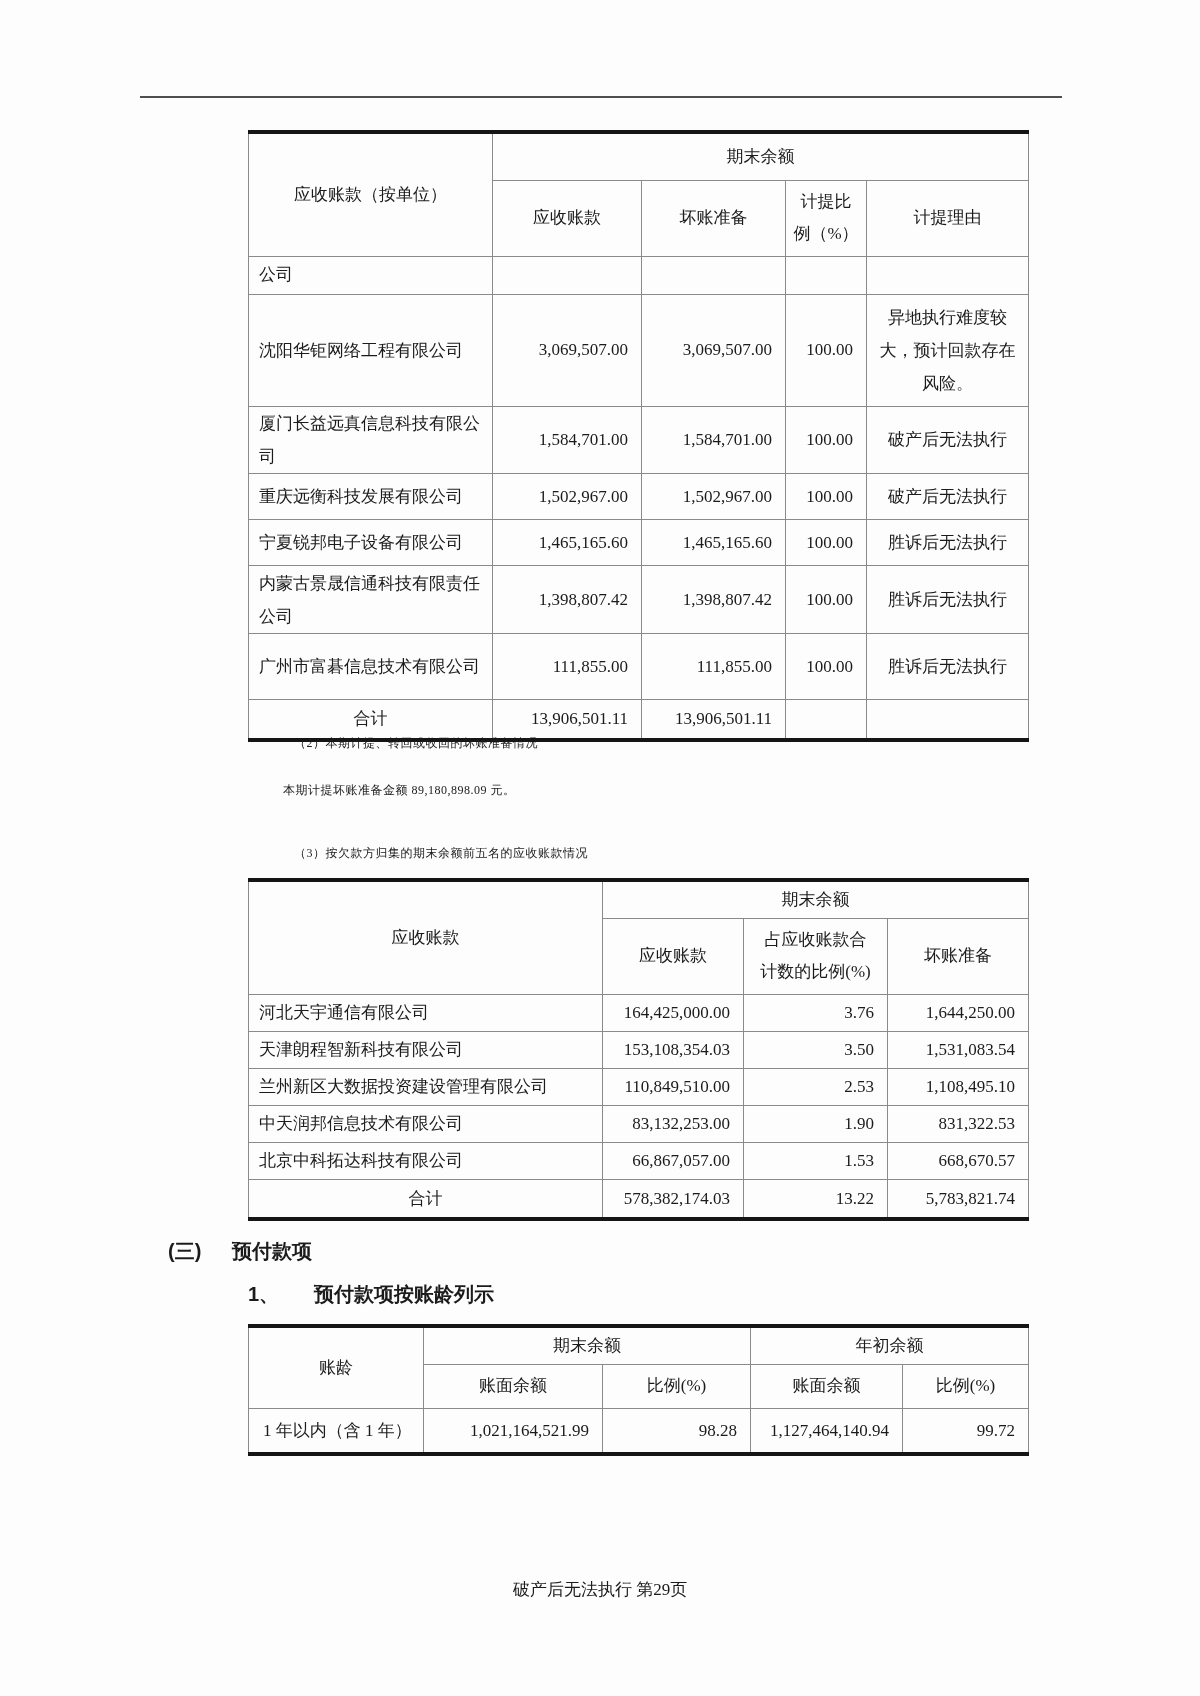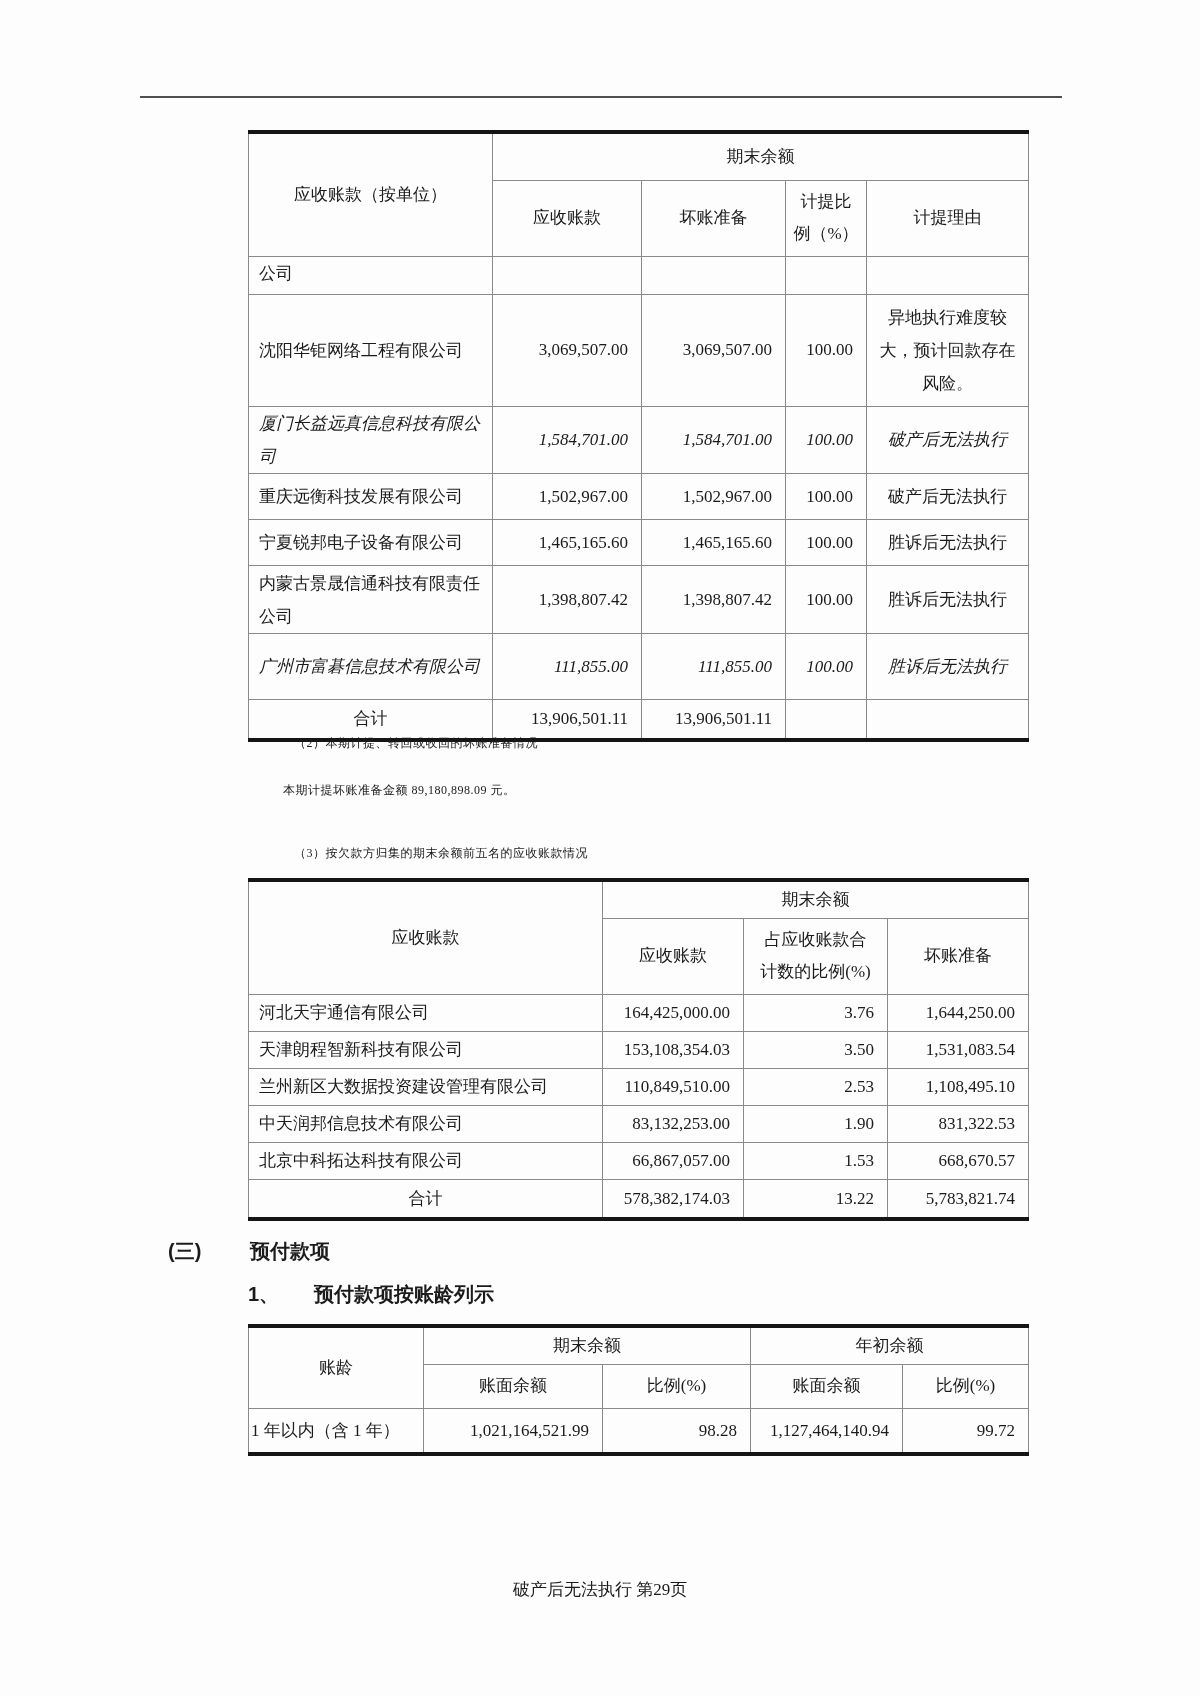--- a/index.html
+++ b/index.html
@@ -21,21 +21,21 @@
   tr.lr>*{border-bottom:0;}
   .ctr{text-align:center;}
   .name{text-align:left;padding-left:10px;}
   .num{text-align:right;padding-right:13px;}
   .reason{text-align:center;padding:6px 11px;line-height:1.95;}
   .prewrap{white-space:pre-line;line-height:1.9;}
   .mlh{line-height:1.95;}
 
   
   .t1ra{height:46px;} .t1rb{height:76px;}
-  .t1gongsi{height:38px;font-family:Liberation Mono, monospace;} .t1big{height:102px;} .t1two{height:66px;font-style:italic;}
+  .t1gongsi{height:38px;} .t1big{height:102px;} .t1two{height:66px;}
   .t1std{height:38px;} .t1nm{height:68px;padding-left:32px;} .t1tot{height:38px;}
 
   
   .t2ra{height:36px;} .t2rb{height:76px;} .t2std{height:37px;} .t2tot{height:38px;}
 
   
   .t3ra{height:36px;} .t3rb{height:44px;} .t3std{height:44px;}
 
   .note{font-size:12px;letter-spacing:0.5px;}
   .hei{font-family:"Liberation Sans","DejaVu Sans",sans-serif;font-weight:bold;font-size:20px;}
@@ -185,21 +185,21 @@
         <td class="ctr">合计</td>
         <td class="num">578,382,174.03</td>
         <td class="num">13.22</td>
         <td class="num">5,783,821.74</td>
       </tr>
     </tbody>
   </table>
 </div>
 
 <div class="abs hei" style="left:168px;top:1238px;">(三)</div>
-<div class="abs hei" style="left:232px;top:1238px;margin-left:18px;">预付款项</div>
+<div class="abs hei" style="left:232px;top:1238px;">预付款项</div>
 <div class="abs hei" style="left:248px;top:1281px;">1、</div>
 <div class="abs hei" style="left:314px;top:1281px;">预付款项按账龄列示</div>
 
 <div class="abs tbl-wrap" style="left:248px;top:1324px;">
   <table>
     <colgroup>
       <col style="width:175px">
         <col style="width:179px">
         <col style="width:148px">
         <col style="width:152px">
@@ -211,21 +211,21 @@
         <th class="ctr" colspan="2">期末余额</th>
         <th class="ctr" colspan="2">年初余额</th>
       </tr>
       <tr class="t3rb">
         <th class="ctr">账面余额</th>
         <th class="ctr">比例(%)</th>
         <th class="ctr">账面余额</th>
         <th class="ctr">比例(%)</th>
       </tr>
       <tr class="lr t3std">
-        <td class="name" style="padding-left:2px;">1 年以内（含 1 年）</td>
+        <td class="name" style="padding-left:14px;">1 年以内（含 1 年）</td>
         <td class="num">1,021,164,521.99</td>
         <td class="num">98.28</td>
         <td class="num">1,127,464,140.94</td>
         <td class="num">99.72</td>
       </tr>
     </tbody>
   </table>
 </div>
 
 <div class="abs footer">破产后无法执行 第29页</div>

